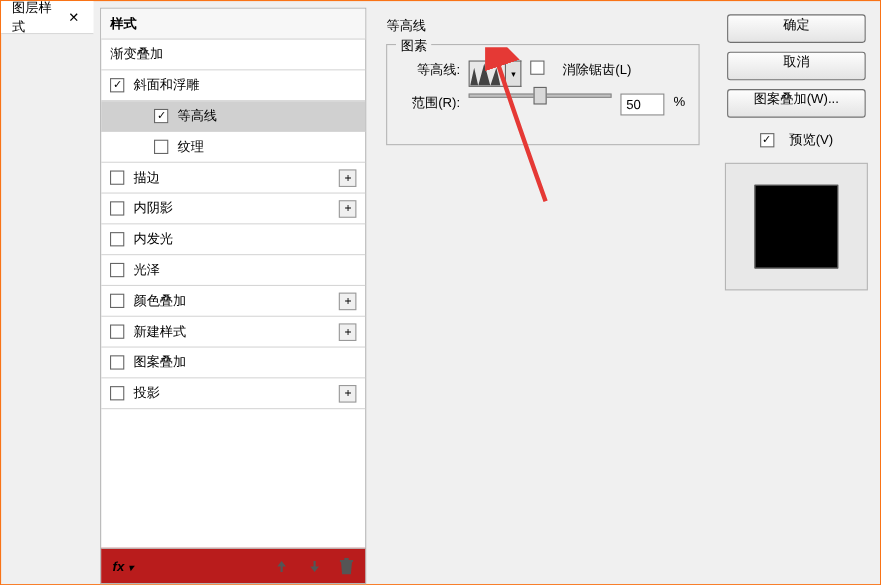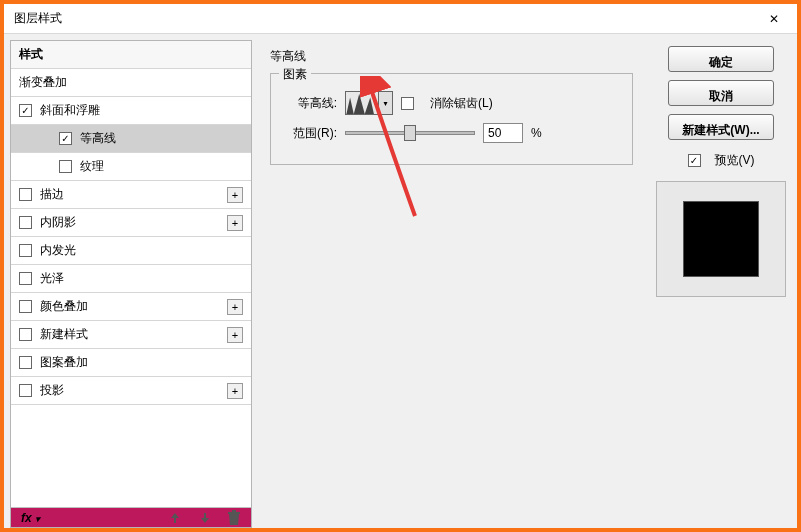--- a/index.html
+++ b/index.html
@@ -1,49 +1,49 @@
 <!DOCTYPE html>
 <html><head>
 <meta charset="utf-8">
 <style>
 * { box-sizing: border-box; margin: 0; padding: 0; font-family: "Microsoft YaHei", sans-serif; font-size: 12px; }
 body { background: #fff; width: 801px; height: 532px; overflow: hidden; position: relative; }
-.window { width: 801px; height: 532px; border: 4px solid #f97316; display: flex; flex-direction: column; background: #f0f0f0; }
+.window { width: 801px; height: 532px; border: 1px solid #f97316; display: flex; background: #f0f0f0; }
 .titlebar { height: 30px; display: flex; align-items: center; justify-content: space-between; padding: 0 0 0 10px; background: #fff; border-bottom: 1px solid #d9d9d9; }
 .titlebar-title { font-size: 12px; }
 .close-btn { width: 46px; height: 30px; display: flex; align-items: center; justify-content: center; font-size: 14px; cursor: pointer; }
 .dialog-body { flex: 1; display: flex; padding: 6px 6px 0 6px; gap: 10px; }
 .left-panel { width: 242px; display: flex; flex-direction: column; border: 1px solid #b5b5b5; background: #fff; }
 .styles-list { flex: 1; }
 .style-row { height: 28px; display: flex; align-items: center; padding: 0 8px; border-bottom: 1px solid #d6d6d6; cursor: pointer; position: relative; }
 .style-row.header { font-weight: bold; background: #f7f7f7; }
 .style-row.indent1 { }
 .style-row.indent2 { padding-left: 48px; }
 .style-row.selected { background: #d0d0d0; }
 .cb { width: 13px; height: 13px; border: 1px solid #666; background: #fff; margin-right: 8px; display: inline-flex; align-items: center; justify-content: center; font-size: 10px; line-height: 1; }
 .cb.checked::after { content: "✓"; color: #000; }
 .plus-btn { position: absolute; right: 8px; width: 16px; height: 16px; border: 1px solid #999; background: #f0f0f0; display: flex; align-items: center; justify-content: center; font-size: 11px; cursor: pointer; }
-.left-footer { height: 20px; border-top: 1px solid #c0c0c0; display: flex; align-items: center; padding: 0 10px; justify-content: space-between; background: #be185d; }
+.left-footer { height: 32px; border-top: 1px solid #c0c0c0; display: flex; align-items: center; padding: 0 10px; justify-content: space-between; background: #b91c1c; }
 .fx-label { font-style: italic; font-weight: bold; font-size: 13px; }
 .footer-icons { display: flex; gap: 14px; align-items: center; }
 .icon { width: 16px; height: 16px; display: inline-block; }
 .center-panel { flex: 1; position: relative; padding: 6px 8px; }
 .fieldset { border: 1px solid #b5b5b5; padding: 10px 12px 16px 12px; margin-top: 2px; position: relative; }
 .inner-fieldset { border: 1px solid #b5b5b5; padding: 14px 12px 16px 12px; margin-top: 8px; position: relative; }
 .inner-legend { position: absolute; top: -8px; left: 8px; background: #f0f0f0; padding: 0 4px; font-size: 12px; text-align: right; }
-.form-row { display: flex; align-items: center; height: 30px; gap: 8px; }
+.form-row { display: flex; height: 30px; gap: 8px; }
 .label { width: 54px; text-align: right; }
 .contour-preview { width: 34px; height: 24px; border: 1px solid #666; background: #e8e8e8; position: relative; overflow: hidden; cursor: pointer; }
 .contour-preview svg { width: 100%; height: 100%; }
 .dd-arrow { width: 14px; height: 24px; border: 1px solid #666; border-left: none; background: #e0e0e0; display: flex; align-items: center; justify-content: center; font-size: 8px; cursor: pointer; }
 .slider-track { width: 130px; height: 4px; background: #c0c0c0; border: 1px solid #888; position: relative; }
 .slider-thumb { position: absolute; width: 12px; height: 16px; background: #d9d9d9; border: 1px solid #666; top: -7px; left: 50%; transform: translateX(-50%); }
 .num-input { width: 40px; height: 20px; border: 1px solid #888; background: #fff; padding: 0 4px; }
 .right-panel { width: 140px; display: flex; flex-direction: column; gap: 8px; align-items: center; padding: 6px 4px; }
-.btn { width: 106px; height: 26px; border: 1px solid #707070; background: linear-gradient(#fdfdfd,#e4e4e4); border-radius: 3px; cursor: pointer; display: flex; align-items: flex-end; justify-content: center; font-weight: bold; }
+.btn { width: 126px; height: 26px; border: 1px solid #707070; background: linear-gradient(#fdfdfd,#e4e4e4); border-radius: 3px; cursor: pointer; display: flex; align-items: flex-start; justify-content: center; }
 .preview-row { display: flex; align-items: center; gap: 6px; margin-top: 4px; }
 .swatch-box { width: 130px; height: 116px; border: 1px solid #b5b5b5; background: #e8e8e8; display: flex; align-items: center; justify-content: center; margin-top: 4px; }
 .swatch { width: 76px; height: 76px; background: #000; border: 1px solid #555; }
 .arrow-annot { position: absolute; left: 98px; top: 36px; pointer-events: none; }
 .trash { width:14px; height:16px; }
 </style>
 </head>
 <body>
 
 <div class="window">
@@ -171,21 +171,21 @@
     </div>
 
     <div class="right-panel">
       <div class="btn">
           <span>确定</span>
         </div>
       <div class="btn">
           <span>取消</span>
         </div>
       <div class="btn">
-          <span>新建样式(W)...</span>
+          <span>图案叠加(W)...</span>
         </div>
       <div class="preview-row">
         <span class="cb checked"></span>
         <span>预览(V)</span>
       </div>
       <div class="swatch-box">
         <div class="swatch"></div>
       </div>
     </div>
   </div>

